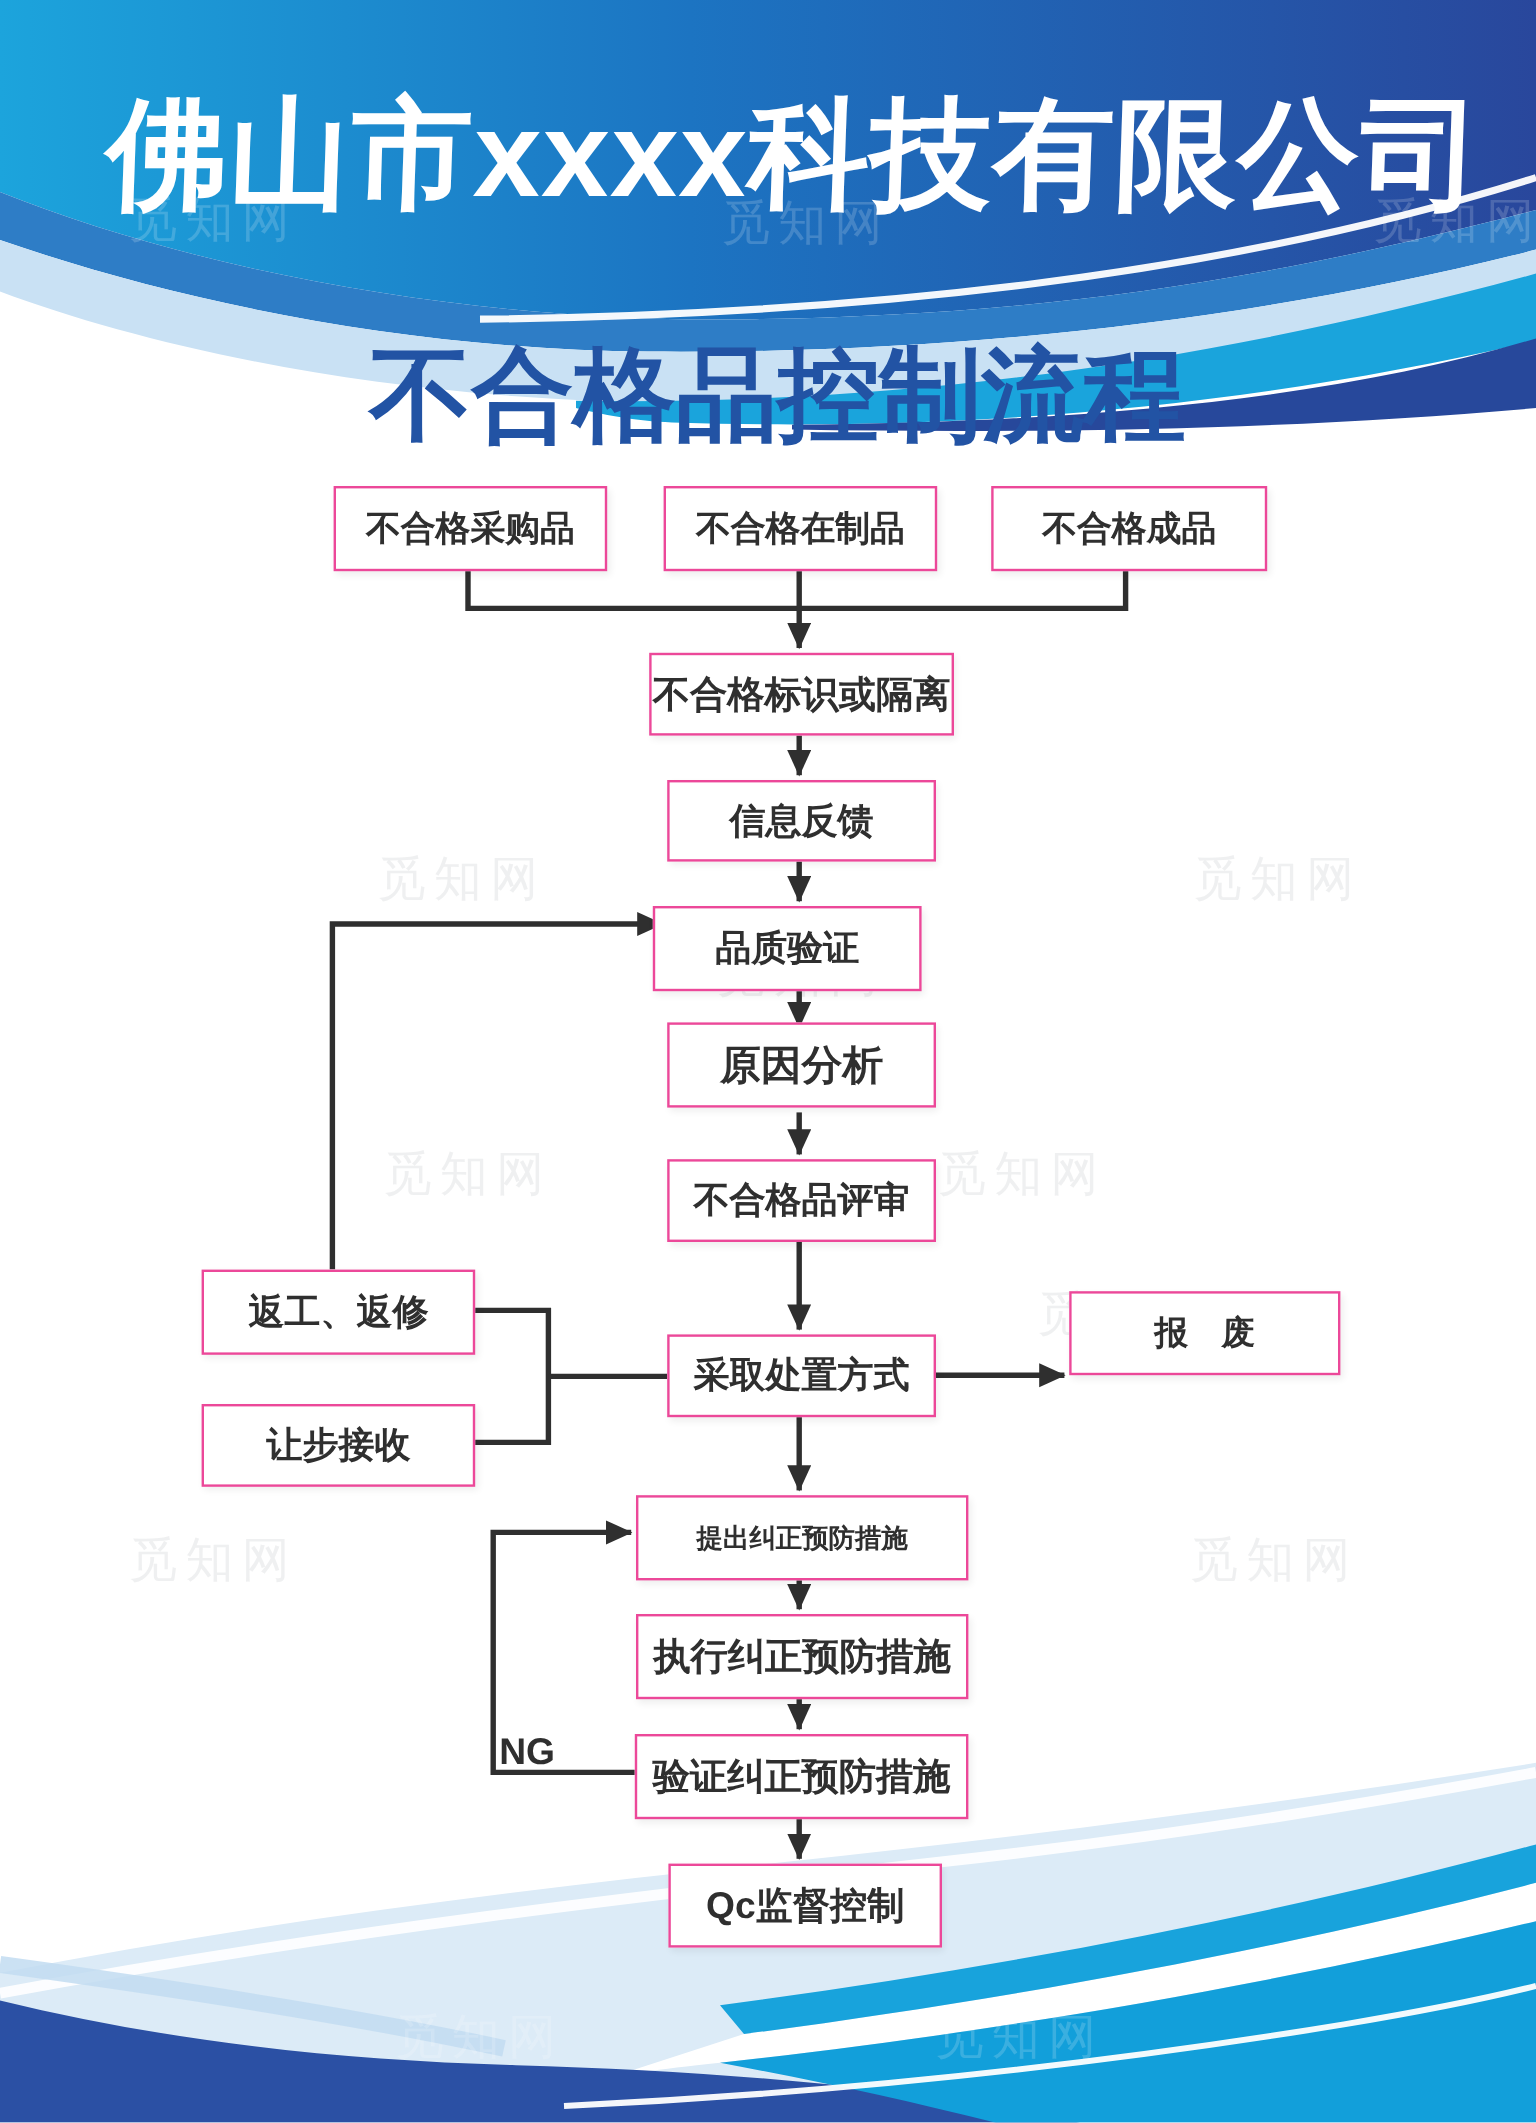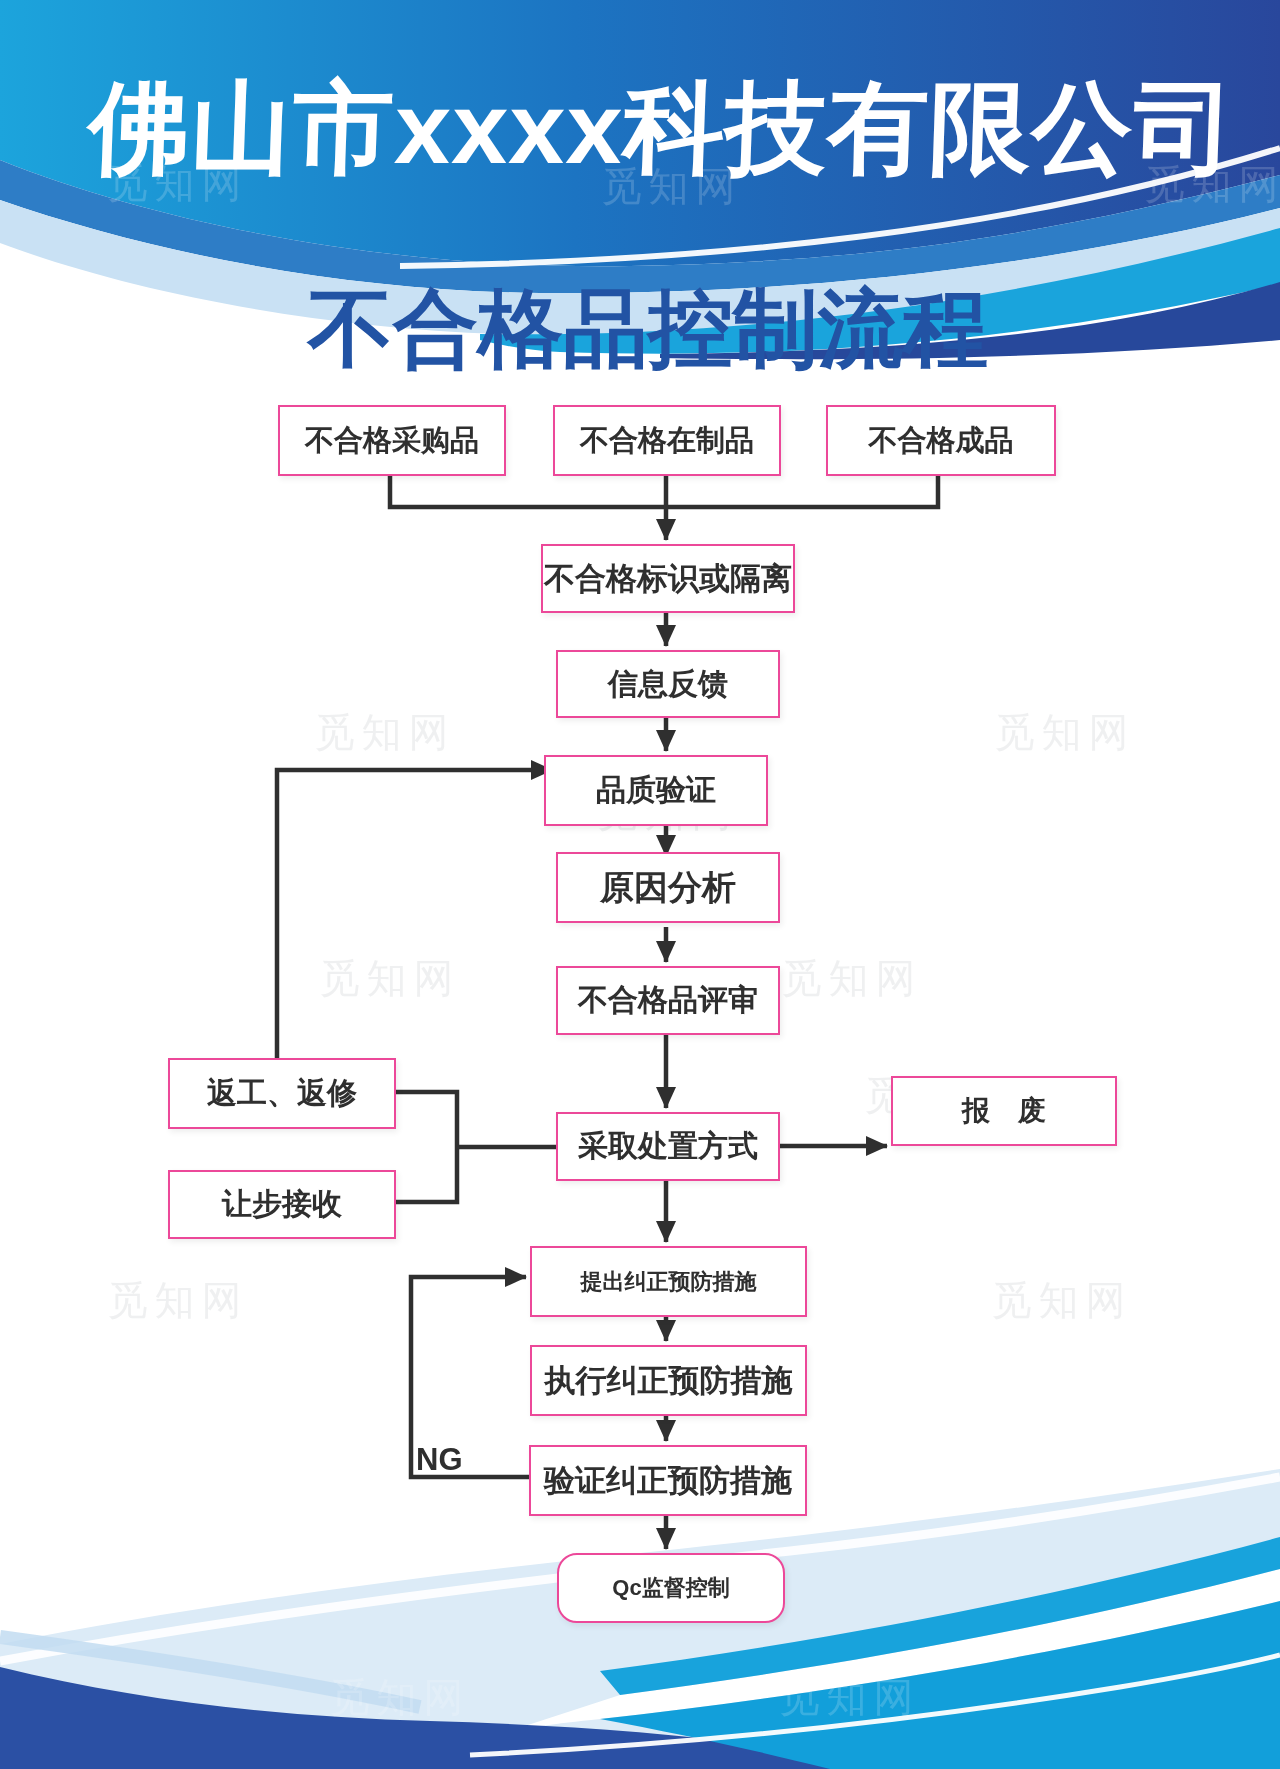--- a/index.html
+++ b/index.html
@@ -36,21 +36,21 @@
   .n-d {left:544px;top:755px;width:220px;height:67px;font-size:30px;}
   .n-e {left:556px;top:852px;width:220px;height:67px;font-size:34px;}
   .n-f {left:556px;top:966px;width:220px;height:65px;font-size:30px;}
   .n-g {left:556px;top:1112px;width:220px;height:65px;font-size:30px;}
   .n-h {left:891px;top:1076px;width:222px;height:66px;font-size:28px;}
   .n-l1{left:168px;top:1058px;width:224px;height:67px;font-size:30px;}
   .n-l2{left:168px;top:1170px;width:224px;height:65px;font-size:30px;}
   .n-i {left:530px;top:1246px;width:273px;height:67px;font-size:22px;}
   .n-j {left:530px;top:1345px;width:273px;height:67px;font-size:31px;}
   .n-k {left:529px;top:1445px;width:274px;height:67px;font-size:31px;}
-  .n-m {left:557px;top:1553px;width:224px;height:66px;font-size:22px;border-radius:20px;}
+  .n-m {left:557px;top:1553px;width:224px;height:66px;font-size:31px;}
   .ng-label{
     position:absolute;left:416px;top:1442px;font-size:31px;font-weight:800;
     color:#2f2f2f;z-index:7;
   }
   #connectors{position:absolute;left:0;top:0;z-index:5;}
   .wm{
     position:absolute;transform:translate(-50%,-50%);
     font-size:40px;font-weight:400;letter-spacing:7px;white-space:nowrap;
     pointer-events:none;
   }

